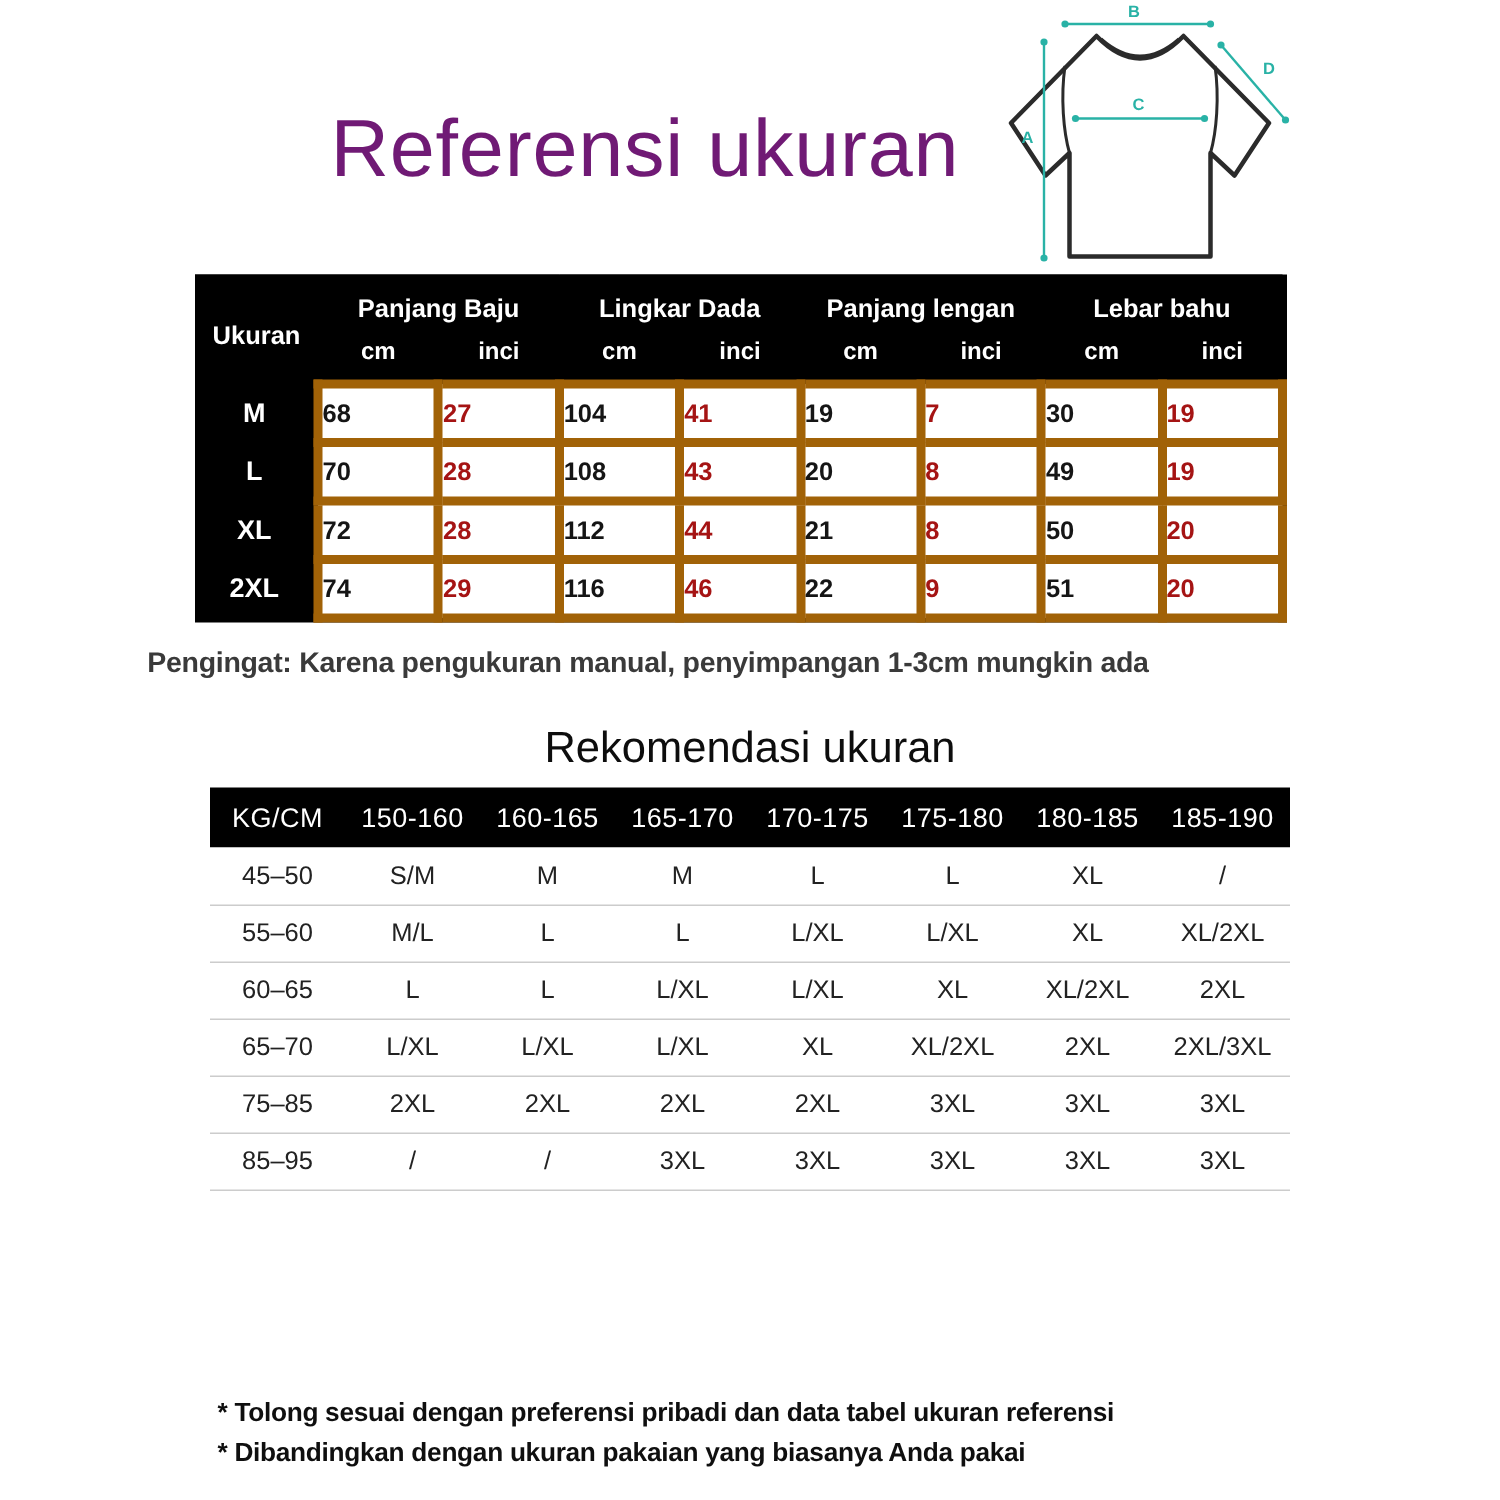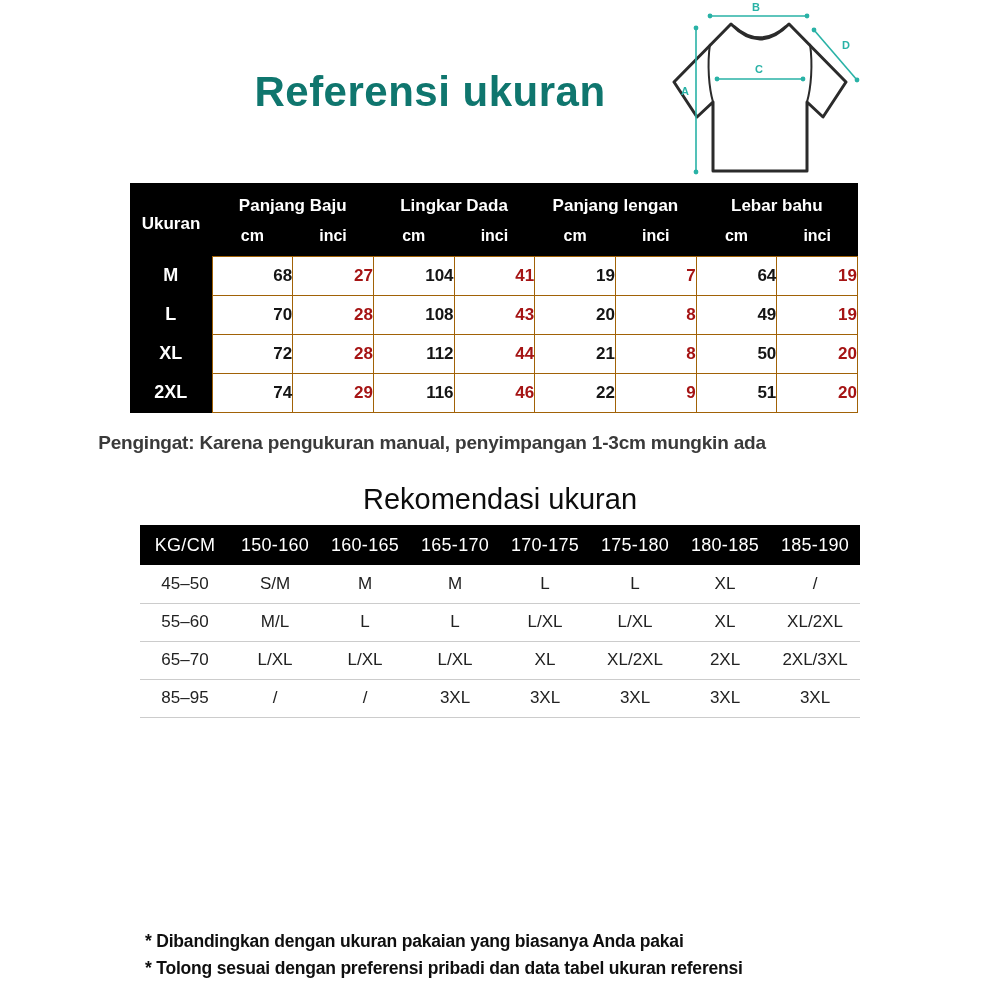--- a/index.html
+++ b/index.html
@@ -8,37 +8,37 @@
     --ink:#111111;
     --hdr:#000000;
   }
   *{margin:0;padding:0;box-sizing:border-box;}
   html,body{background:#ffffff;}
   body{font-family:"Liberation Sans","DejaVu Sans",sans-serif;color:var(--ink);}
   .page{position:relative;width:1000px;height:1000px;background:#ffffff;overflow:hidden;}
 
   
   .main-title{position:absolute;left:130px;top:68px;width:600px;text-align:center;
-    font-size:42px;font-weight:700;letter-spacing:.5px;color:#0f766e;}
+    font-size:54px;font-weight:400;letter-spacing:.5px;color:#701a75;}
 
   
   .diagram{position:absolute;left:640px;top:0;width:238px;height:182px;}
 
   
   .size-table-wrap{position:absolute;left:130px;top:183px;}
   table{border-collapse:collapse;table-layout:fixed;}
   .size-table{width:728px;background:var(--hdr);}
   .size-table col.c-size{width:82px;}
   .size-table thead th{background:var(--hdr);color:#ffffff;font-weight:700;border:none;margin-top:42px;}
   .size-table thead .group-row th{font-size:17px;height:37px;padding-top:8px;}
   .size-table thead .unit-row th{font-size:16px;height:36px;padding-bottom:4px;}
   .size-table thead th.corner{font-size:17px;vertical-align:middle;}
   .size-table tbody th{background:var(--hdr);color:#ffffff;font-weight:700;font-size:18px;border:none;}
-  .size-table tbody td{background:#ffffff;border:1px solid #a16207;height:39px;
-    text-align:right;font-weight:700;font-size:17px;color:#151515;}
+  .size-table tbody td{background:#ffffff;border:6px solid #a16207;height:39px;
+    text-align:left;font-weight:700;font-size:17px;color:#151515;}
   .size-table tbody td.inch{color:var(--red);}
 
   
   .note{position:absolute;left:0;top:432px;width:864px;text-align:center;
     font-size:19px;font-weight:700;color:#3a3a3a;letter-spacing:-.2px;}
 
   
   .rec-title{position:absolute;left:0;top:483px;width:1000px;text-align:center;
     font-size:29px;font-weight:500;color:#0d0d0d;}
   .rec-table-wrap{position:absolute;left:140px;top:525px;}
@@ -123,21 +123,21 @@
       </thead>
       <tbody>
           <tr>
             <th>M</th>
             <td>68</td>
             <td class="inch">27</td>
             <td>104</td>
             <td class="inch">41</td>
             <td>19</td>
             <td class="inch">7</td>
-            <td>64</td>
+            <td>30</td>
             <td class="inch">19</td>
           </tr>
           <tr>
             <th>L</th>
             <td>70</td>
             <td class="inch">28</td>
             <td>108</td>
             <td class="inch">43</td>
             <td>20</td>
             <td class="inch">8</td>
@@ -203,41 +203,61 @@
             <th>55–60</th>
             <td>M/L</td>
             <td>L</td>
             <td>L</td>
             <td>L/XL</td>
             <td>L/XL</td>
             <td>XL</td>
             <td>XL/2XL</td>
           </tr>
           <tr>
+            <th>60–65</th>
+            <td>L</td>
+            <td>L</td>
+            <td>L/XL</td>
+            <td>L/XL</td>
+            <td>XL</td>
+            <td>XL/2XL</td>
+            <td>2XL</td>
+          </tr>
+          <tr>
             <th>65–70</th>
             <td>L/XL</td>
             <td>L/XL</td>
             <td>L/XL</td>
             <td>XL</td>
             <td>XL/2XL</td>
             <td>2XL</td>
             <td>2XL/3XL</td>
+          </tr>
+          <tr>
+            <th>75–85</th>
+            <td>2XL</td>
+            <td>2XL</td>
+            <td>2XL</td>
+            <td>2XL</td>
+            <td>3XL</td>
+            <td>3XL</td>
+            <td>3XL</td>
           </tr>
           <tr>
             <th>85–95</th>
             <td>/</td>
             <td>/</td>
             <td>3XL</td>
             <td>3XL</td>
             <td>3XL</td>
             <td>3XL</td>
             <td>3XL</td>
           </tr>
         </tbody>
     </table>
   </div>
 
   <div class="footnotes">
+    <div>* Tolong sesuai dengan preferensi pribadi dan data tabel ukuran referensi</div>
     <div>* Dibandingkan dengan ukuran pakaian yang biasanya Anda pakai</div>
-    <div>* Tolong sesuai dengan preferensi pribadi dan data tabel ukuran referensi</div>
   </div>
 
 </div>
 
 </body></html>

